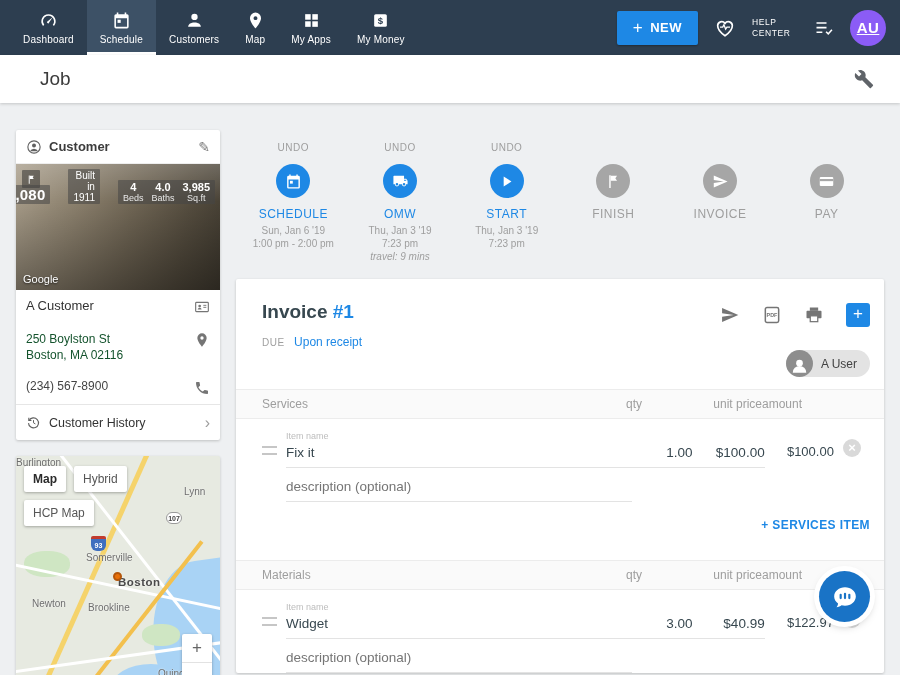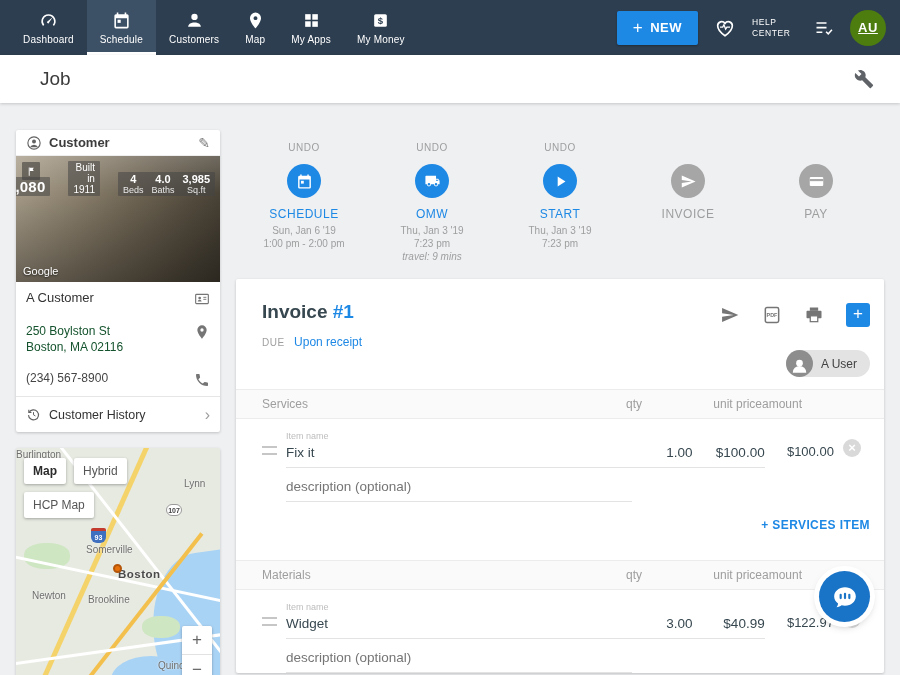--- a/index.html
+++ b/index.html
@@ -19,37 +19,37 @@
   .nav-item { display:flex; flex-direction:column; align-items:center; justify-content:center; gap:4px; padding:0 13px; cursor:pointer; }
   .nav-item.active { background:#3d5166; box-shadow: inset 0 -3px 0 #ffffff; }
   .nav-item .nicon svg { width:19px; height:19px; }
   .nav-item .nlabel { font-size:10px; color:#fff; letter-spacing:.2px; white-space:nowrap; }
   .nav-right { margin-left:auto; display:flex; align-items:center; gap:16px; padding-right:14px; }
   .new-btn { display:flex; align-items:center; gap:7px; background:#1e88e5; color:#fff; border:none; height:34px; padding:0 16px; border-radius:2px; font-family:"Liberation Sans",sans-serif; font-size:13px; font-weight:bold; letter-spacing:.5px; cursor:pointer; box-shadow:0 1px 2px rgba(0,0,0,.3); }
   .new-btn .plus { font-size:17px; font-weight:normal; line-height:1; }
   .heart-btn svg { width:22px; height:22px; }
   .help-center { width:46px; font-size:8.5px; line-height:11px; color:#fff; letter-spacing:.6px; text-align:left; cursor:pointer; }
   .compose-btn svg { width:20px; height:20px; }
-  .avatar { width:36px; height:36px; border-radius:50%; background:#4d7c0f; color:#fff; font-size:13px; font-weight:bold; display:flex; align-items:center; justify-content:center; letter-spacing:.5px; cursor:pointer;text-decoration:underline; }
+  .avatar { width:36px; height:36px; border-radius:50%; background:#8b5cf6; color:#fff; font-size:15px; font-weight:bold; display:flex; align-items:center; justify-content:center; letter-spacing:.5px; cursor:pointer;text-decoration:underline; }
 
   
   .jobbar { height:48px; background:#fff; box-shadow:0 1px 3px rgba(0,0,0,.18); display:flex; align-items:center; padding:0 26px 0 40px; position:relative; z-index:2; }
   .jobbar .title { font-size:19px; color:#3c3c3c; }
   .jobbar .job-tool { margin-left:auto; cursor:pointer; }
   .jobbar .job-tool svg { width:20px; height:20px; }
 
   
   .content { display:flex; gap:16px; padding:27px 16px 0 16px; align-items:flex-start; }
   .leftcol { width:204px; flex:0 0 204px; display:flex; flex-direction:column; gap:16px; }
   .maincol { flex:1; min-width:0; padding-top:6px; }
 
   .card { background:#fff; border-radius:2px; box-shadow:0 1px 3px rgba(0,0,0,.2); }
 
   
-  .cust-header { height:26px; display:flex; align-items:center; gap:7px; padding:0 10px; border-bottom:1px solid #eee; }
+  .cust-header { height:34px; display:flex; align-items:center; gap:7px; padding:0 10px; border-bottom:1px solid #eee; }
   .cust-header svg { width:16px; height:16px; }
   .cust-header .chead-label { font-size:13px; font-weight:bold; color:#3c3c3c; flex:1; }
   .pencil { color:#757575; font-size:14px; cursor:pointer; }
 
   .photo { height:126px; position:relative; cursor:pointer;
     background:
       linear-gradient(180deg, rgba(255,255,255,.2) 0%, rgba(0,0,0,0) 30%, rgba(0,0,0,.35) 100%),
       linear-gradient(100deg, #a89d8a 0%, #8a7f6c 30%, #6f6554 55%, #554d3f 80%, #423c31 100%);
     overflow:hidden;
   }
@@ -411,20 +411,32 @@
           </div>
         <div class="slabel done">START</div>
         <div class="sub first">Thu, Jan 3 '19</div>
         <div class="sub">7:23 pm</div>
       </div>
       <div class="step">
         <div class="undo"></div>
         <div class="circle pending">
             <span>
               <svg viewBox="0 0 24 24">
+                <path fill="#fff" d="M6 3h2v18H6z"></path>
+                <path fill="#fff" d="M8 4h9l-2.4 3.5L17 11H8z"></path>
+              </svg>
+            </span>
+          </div>
+        <div class="slabel pending">FINISH</div>
+      </div>
+      <div class="step">
+        <div class="undo"></div>
+        <div class="circle pending">
+            <span>
+              <svg viewBox="0 0 24 24">
                 <path fill="#fff" d="M2.5 20.5 22 12 2.5 3.5v6.5l14 2-14 2z"></path>
               </svg>
             </span>
           </div>
         <div class="slabel pending">INVOICE</div>
       </div>
       <div class="step">
         <div class="undo"></div>
         <div class="circle pending">
             <span>

